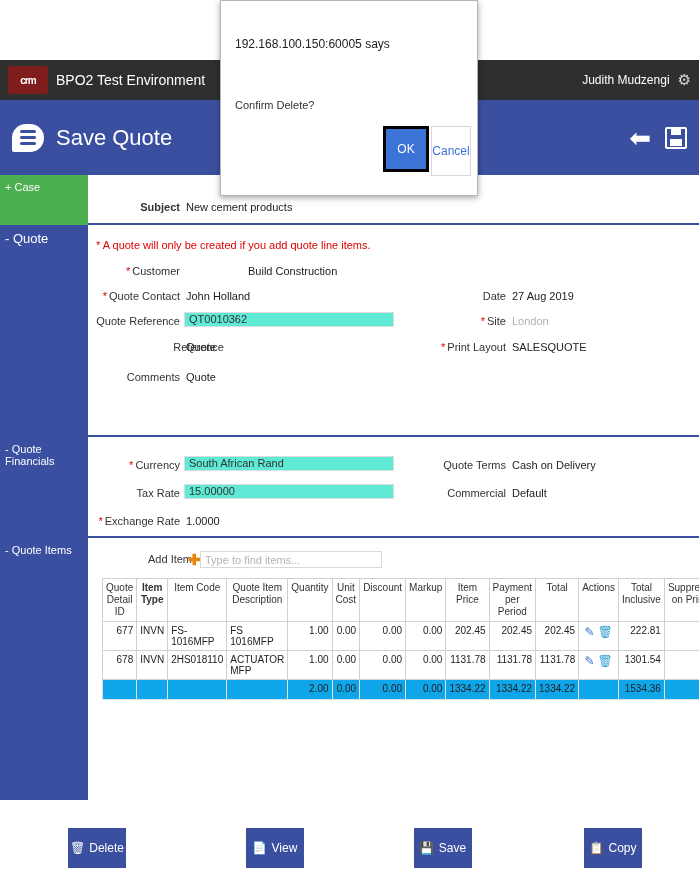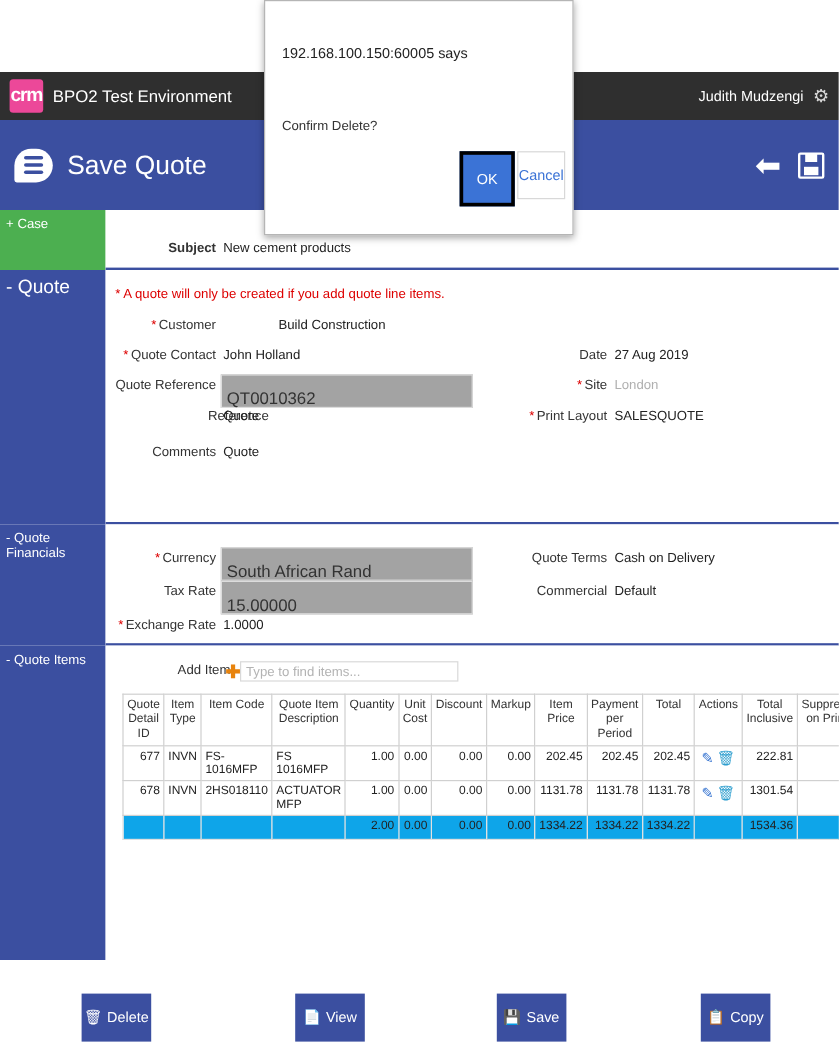--- a/index.html
+++ b/index.html
@@ -16,23 +16,23 @@
 
   
   .topbar {
     position:absolute; top:60px; left:0; width:699px; height:40px;
     background:#2f2f2f; color:#ffffff;
     display:flex; align-items:center; justify-content:space-between;
     padding:0 8px;
   }
   .topbar-left { display:flex; align-items:center; gap:8px; }
   .logo-box {
-    width:28px; height:28px; background:#ec4899; border-radius:3px;
+    width:40px; height:28px; background:#7f1d1d; border-radius:3px;
     display:flex; align-items:center; justify-content:center;
-    color:#fff; font-size:16px; font-weight:bold; letter-spacing:-1px;
+    color:#fff; font-size:10px; font-weight:bold; letter-spacing:-1px;
   }
   .env-title { font-size:14px; color:#ffffff; }
   .topbar-right { display:flex; align-items:center; gap:8px; font-size:12px; }
   .gear { font-size:15px; color:#d8d8d8; }
 
   
   .bluehdr {
     position:absolute; top:100px; left:0; width:699px; height:75px;
     background:#3b4fa0; color:#fff;
     display:flex; align-items:center; justify-content:space-between;
@@ -64,21 +64,21 @@
     background:#fff;
   }
 
   
   .rail-case {
     position:absolute; left:0; top:175px; width:88px; height:50px;
     background:#4caf50; color:#fff; font-size:11px; padding:6px 5px;
   }
   .rail-quote {
     position:absolute; left:0; top:225px; width:88px; height:212px;
-    background:#3b4fa0; color:#fff; font-size:16px; padding:6px 5px;
+    background:#3b4fa0; color:#fff; font-size:13px; padding:6px 5px;
   }
   .rail-fin {
     position:absolute; left:0; top:437px; width:88px; height:101px;
     background:#3b4fa0; color:#fff; font-size:11px; padding:6px 5px;
   }
   .rail-items {
     position:absolute; left:0; top:538px; width:88px; height:262px;
     background:#3b4fa0; color:#fff; font-size:11px; padding:6px 5px;
   }
 
@@ -87,22 +87,22 @@
   .panel-case   { top:175px; width:611px; height:50px; border-bottom:2px solid #3b4fa0; }
   .panel-quote  { top:225px; width:611px; height:212px; border-bottom:2px solid #3b4fa0; }
   .panel-fin    { top:437px; width:611px; height:101px; border-bottom:2px solid #3b4fa0; }
   .panel-items  { top:538px; width:611px; height:262px; }
 
   .fld { position:absolute; font-size:11px; }
   .lbl { text-align:right; color:#333; }
   .req { color:#d00; margin-right:2px; }
   .val { color:#222; }
   .input-box {
-    background:#a3a3a3; border:1px solid #dcdcdc; height:15px;
-    font-size:14px; color:#333; padding:13px 4px; line-height:13px;
+    background:#5eead4; border:1px solid #dcdcdc; height:15px;
+    font-size:11px; color:#333; padding:0 4px; line-height:13px;
   }
   .placeholder { color:#b0b0b0; }
   .warn { color:#d00; font-size:11px; }
 
   
   .additem { position:absolute; left:60px; top:15px; font-size:11px; color:#333; }
   .plus-orange {
     position:absolute; left:100px; top:13px; color:#e8830c; font-size:15px; font-weight:bold;
   }
   .find-items {
@@ -159,21 +159,21 @@
   .dlg-msg {
     position:absolute; left:14px; top:82px; font-size:11px; color:#333;margin-top:16px;
   }
   .dlg-ok {
     position:absolute; left:162px; top:125px; width:46px; height:46px;
     background:#3b73d6; color:#fff; border:3px solid #000;
     font-size:12px; display:flex; align-items:center; justify-content:center;
     cursor:pointer;
   }
   .dlg-cancel {
-    position:absolute; left:210px; top:125px; width:40px; height:40px;
+    position:absolute; left:210px; top:125px; width:40px; height:50px;
     background:#fff; color:#3b73d6; border:1px solid #d8d8d8;
     font-size:12px; display:flex; align-items:center; justify-content:center;
     cursor:pointer;
   }
   .dim-strip {
     position:absolute; left:0; top:0; width:699px; height:60px; background:#ffffff;
   }
 </style>
 </head>
 <body>
@@ -211,21 +211,21 @@
   <div class="fld lbl" style="left:0;top:26px;width:92px;font-weight:bold;">Subject</div>
   <div class="fld val" style="left:98px;top:26px;">New cement products</div>
 </div>
 
 <div class="panel panel-quote">
   <div class="fld warn" style="left:8px;top:14px;">* A quote will only be created if you add quote line items.</div>
 
   <div class="fld lbl" style="left:0;top:40px;width:92px;">
     <span class="req">*</span><span>Customer</span>
   </div>
-  <div class="fld val" style="left:96px;top:40px;padding-left:48px;">Build Construction</div>
+  <div class="fld val" style="left:112px;top:40px;padding-left:48px;">Build Construction</div>
 
   <div class="fld lbl" style="left:0;top:65px;width:92px;">
     <span class="req">*</span><span>Quote Contact</span>
   </div>
   <div class="fld val" style="left:98px;top:65px;">John Holland</div>
 
   <div class="fld lbl" style="left:0;top:90px;width:92px;">Quote Reference</div>
   <div class="fld input-box" style="left:96px;top:87px;width:210px;">QT0010362</div>
 
   <div class="fld lbl" style="left:0;top:116px;width:92px;margin-left:44px;">Reference</div>
@@ -271,21 +271,21 @@
 
 <div class="panel panel-items">
   <div class="additem">Add Item</div>
   <div class="plus-orange">✚</div>
   <div class="find-items">Type to find items...</div>
 
   <table class="grid">
     <thead>
       <tr>
         <th style="width:38px;">Quote Detail ID</th>
-        <th style="width:36px;">Item Type</th>
+        <th style="width:36px;font-weight:bold;">Item Type</th>
         <th style="width:48px;">Item Code</th>
         <th style="width:52px;">Quote Item Description</th>
         <th style="width:40px;">Quantity</th>
         <th style="width:38px;">Unit Cost</th>
         <th style="width:40px;">Discount</th>
         <th style="width:38px;">Markup</th>
         <th style="width:42px;">Item Price</th>
         <th style="width:44px;">Payment per Period</th>
         <th style="width:38px;">Total</th>
         <th style="width:38px;">Actions</th>

